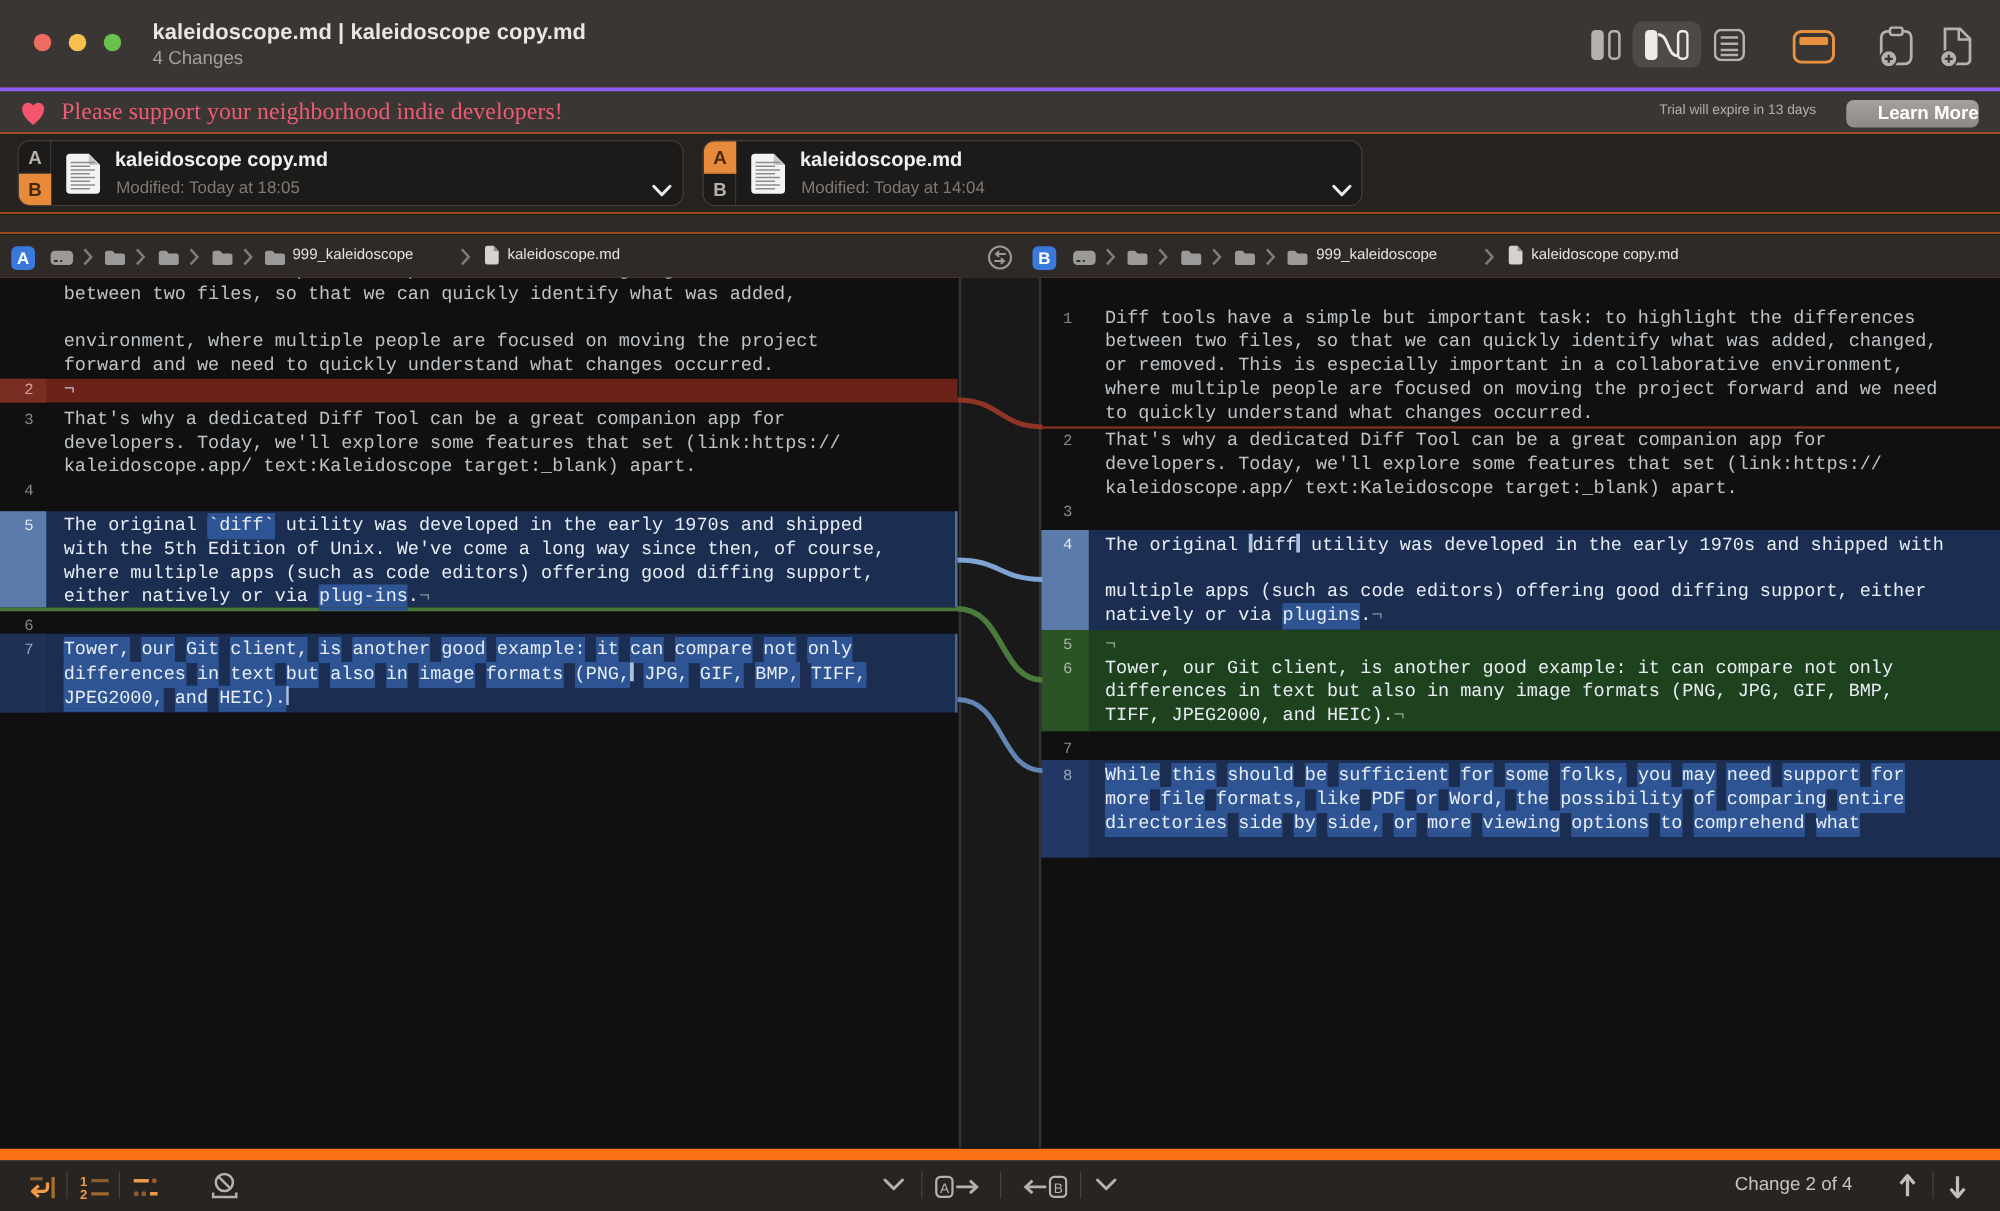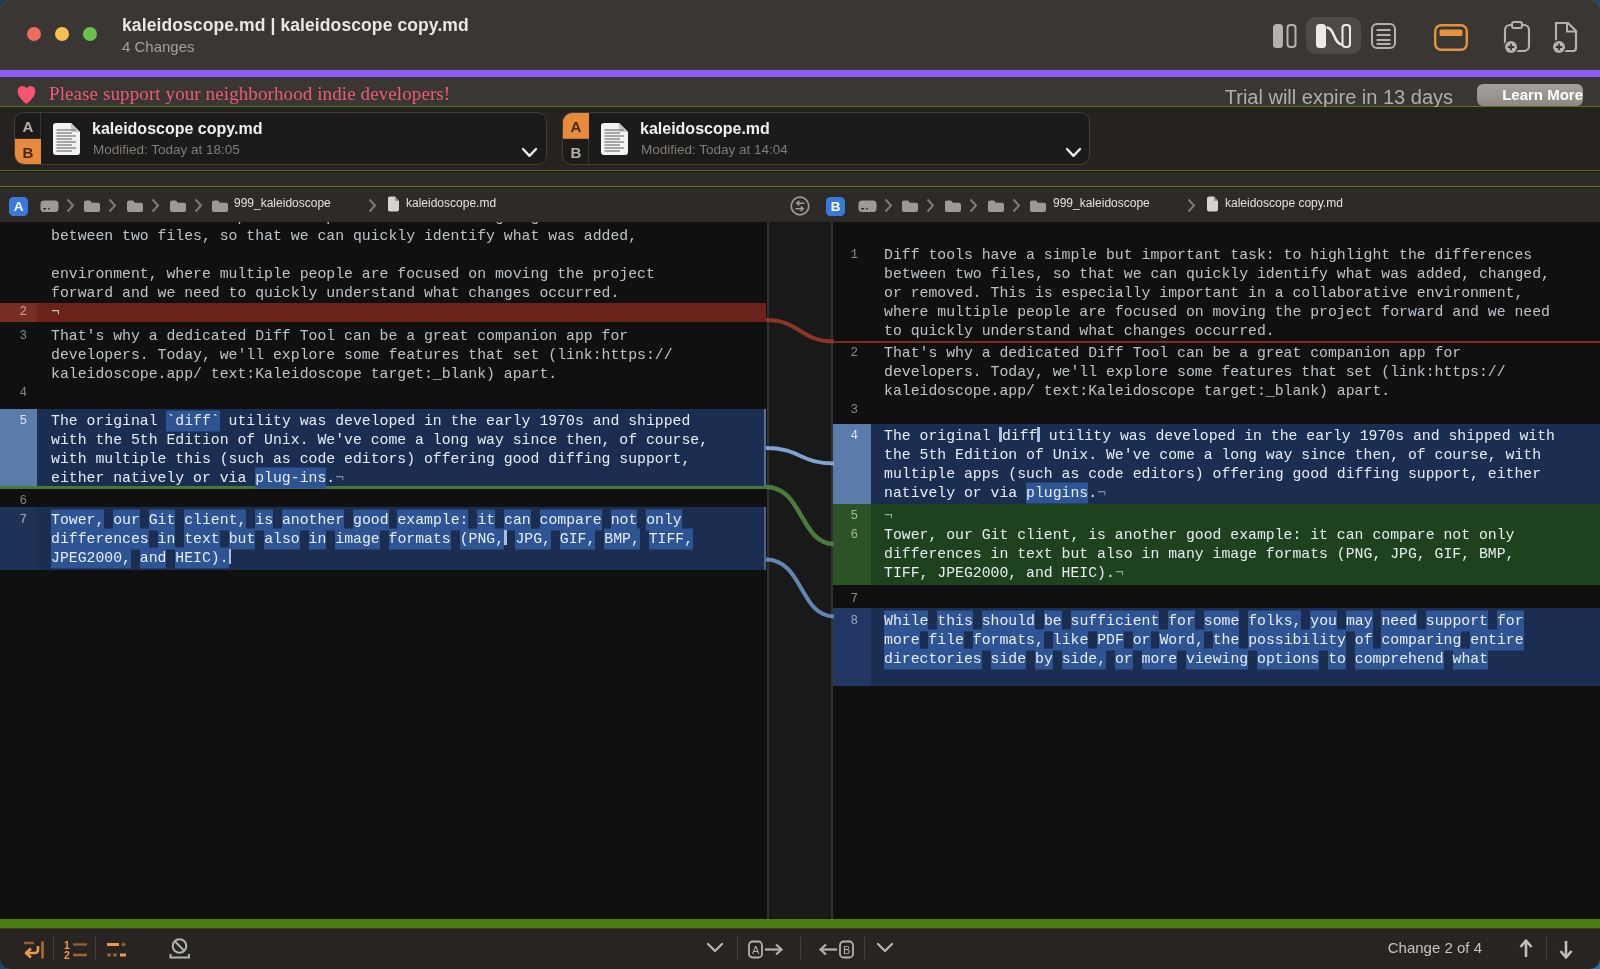--- a/index.html
+++ b/index.html
@@ -1,27 +1,27 @@
 <!DOCTYPE html>
 <html><head><meta charset="utf-8"><style>
 *{margin:0;padding:0;box-sizing:border-box}
 html,body{width:1600px;height:969px;overflow:hidden}
 body{background:linear-gradient(135deg,#1d3a5e 0%,#1f4677 70%,#2f6ab8 100%);font-family:"Liberation Sans",sans-serif;position:relative}
-#win{position:absolute;inset:0;border-radius:10px;overflow:hidden;background:#4d7c0f;
+#win{position:absolute;inset:0;border-radius:0;overflow:hidden;background:#f97316;
  box-shadow:inset 0 1px 0 rgba(255,255,255,.16)}
 .abs{position:absolute}
 
 #titlebar{position:absolute;left:0;top:0;width:1600px;height:70px;background:#393633}
 .tl{position:absolute;top:27px;width:14px;height:14px;border-radius:50%}
 #title{position:absolute;left:122px;top:15px;font-size:17.5px;font-weight:bold;color:#e9e7e5;letter-spacing:.1px}
 #subtitle{position:absolute;left:122px;top:38px;font-size:15px;color:#a2a09d}
 
-#notif{position:absolute;left:0;top:70px;width:1600px;height:36px;background:#393633;border-top:7px solid #8b5cf6}
+#notif{position:absolute;left:0;top:70px;width:1600px;height:36px;background:#393633;border-top:3px solid #8b5cf6}
 #notiftext{position:absolute;left:49px;top:6px;font-family:"Liberation Serif",serif;font-size:19px;color:#ee5b75;letter-spacing:.1px}
-#trial{position:absolute;right:147px;top:9px;font-size:20px;color:#b3aeaa}
+#trial{position:absolute;right:147px;top:9px;font-size:11px;color:#b3aeaa}
 #learn{position:absolute;right:17px;top:7px;width:106px;height:22px;border-radius:6px;
  background:linear-gradient(#a5a09b,#8e8984);color:#fff;font-size:15px;font-weight:bold;
  text-align:right;line-height:22px}
 
 #fileband{position:absolute;left:0;top:107px;width:1600px;height:63px;background:#252220;border-top:1px solid #232120}
 .fbox{position:absolute;top:4px;height:53px;border:1px solid #413e3b;border-radius:10px;background:#1d1b1a;overflow:hidden}
 .abcol{position:absolute;left:0;top:0;width:26px;height:53px;border-right:1px solid #393633}
 .abcell{position:absolute;left:0;width:26px;height:26px;font-size:15px;font-weight:bold;text-align:center;line-height:27px}
 .acell{top:0;border-bottom:1px solid #393633;color:#b5b1ad}
 .bcell{top:26px}
@@ -270,41 +270,40 @@
 <div class="num lnum" style="top:81px;color:#cfa39b">2</div>
 <div class="row lrow " style="top:81px">¬</div>
 <div class="row lrow " style="top:105px">That's why a dedicated Diff Tool can be a great companion app for</div>
 <div class="row lrow " style="top:124px">developers. Today, we'll explore some features that set (link:https://</div>
 <div class="row lrow " style="top:143px">kaleidoscope.app/ text:Kaleidoscope target:_blank) apart.</div>
 <div class="num lnum" style="top:105px">3</div>
 <div class="num lnum" style="top:162px">4</div>
 <div class="num lnum" style="top:190px;color:#dfe7f2">5</div>
 <div class="row lrow bright" style="top:190px">The original <span class="h">`diff`</span> utility was developed in the early 1970s and shipped</div>
 <div class="row lrow bright" style="top:209px">with the 5th Edition of Unix. We've come a long way since then, of course,</div>
-<div class="row lrow bright" style="top:228px">with multiple this (such as code editors) offering good diffing support,</div>
+<div class="row lrow bright" style="top:228px">where multiple apps (such as code editors) offering good diffing support,</div>
 <div class="row lrow bright" style="top:247px">either natively or via <span class="h">plug-ins</span>.<span class="pil">¬</span></div>
 <div class="num lnum" style="top:270px">6</div>
 <div class="num lnum" style="top:289px;color:#9aa6b8">7</div>
 <div class="row lrow bright" style="top:289px"><span class="h">Tower,</span> <span class="h">our</span> <span class="h">Git</span> <span class="h">client,</span> <span class="h">is</span> <span class="h">another</span> <span class="h">good</span> <span class="h">example:</span> <span class="h">it</span> <span class="h">can</span> <span class="h">compare</span> <span class="h">not</span> <span class="h">only</span></div>
 <div class="row lrow bright" style="top:308px"><span class="h">differences</span> <span class="h">in</span> <span class="h">text</span> <span class="h">but</span> <span class="h">also</span> <span class="h">in</span> <span class="h">image</span> <span class="h">formats</span> <span class="h">(PNG,</span><span class="cm"></span> <span class="h">JPG,</span> <span class="h">GIF,</span> <span class="h">BMP,</span> <span class="h">TIFF,</span></div>
 <div class="row lrow bright" style="top:327px"><span class="h">JPEG2000,</span> <span class="h">and</span> <span class="h">HEIC).</span><span class="cm"></span></div>
 <div class="num rnum" style="top:24px">1</div>
 <div class="row rrow " style="top:24px">Diff tools have a simple but important task: to highlight the differences</div>
 <div class="row rrow " style="top:43px">between two files, so that we can quickly identify what was added, changed,</div>
 <div class="row rrow " style="top:62px">or removed. This is especially important in a collaborative environment,</div>
 <div class="row rrow " style="top:81px">where multiple people are focused on moving the project forward and we need</div>
 <div class="row rrow " style="top:100px">to quickly understand what changes occurred.</div>
 <div class="num rnum" style="top:122px">2</div>
 <div class="row rrow " style="top:122px">That's why a dedicated Diff Tool can be a great companion app for</div>
 <div class="row rrow " style="top:141px">developers. Today, we'll explore some features that set (link:https://</div>
 <div class="row rrow " style="top:160px">kaleidoscope.app/ text:Kaleidoscope target:_blank) apart.</div>
 <div class="num rnum" style="top:179px">3</div>
 <div class="num rnum" style="top:205px;color:#dfe7f2">4</div>
 <div class="row rrow bright" style="top:205px">The original <span class="cm"></span>diff<span class="cm"></span> utility was developed in the early 1970s and shipped with</div>
-<div class="row rrow bright" style="top:224px">the 5th Edition of Unix. We've come a long way since then, of course, with</div>
 <div class="row rrow bright" style="top:243px">multiple apps (such as code editors) offering good diffing support, either</div>
 <div class="row rrow bright" style="top:262px">natively or via <span class="h">plugins</span>.<span class="pil">¬</span></div>
 <div class="num rnum" style="top:285px;color:#a9b6a4">5</div>
 <div class="row rrow bright" style="top:285px"><span style="color:#8fa78a">¬</span></div>
 <div class="num rnum" style="top:304px;color:#a9b6a4">6</div>
 <div class="row rrow bright" style="top:304px">Tower, our Git client, is another good example: it can compare not only</div>
 <div class="row rrow bright" style="top:323px">differences in text but also in many image formats (PNG, JPG, GIF, BMP,</div>
 <div class="row rrow bright" style="top:342px">TIFF, JPEG2000, and HEIC).<span style="color:#8fa78a">¬</span></div>
 <div class="num rnum" style="top:368px">7</div>
 <div class="num rnum" style="top:390px;color:#9aa6b8">8</div>

